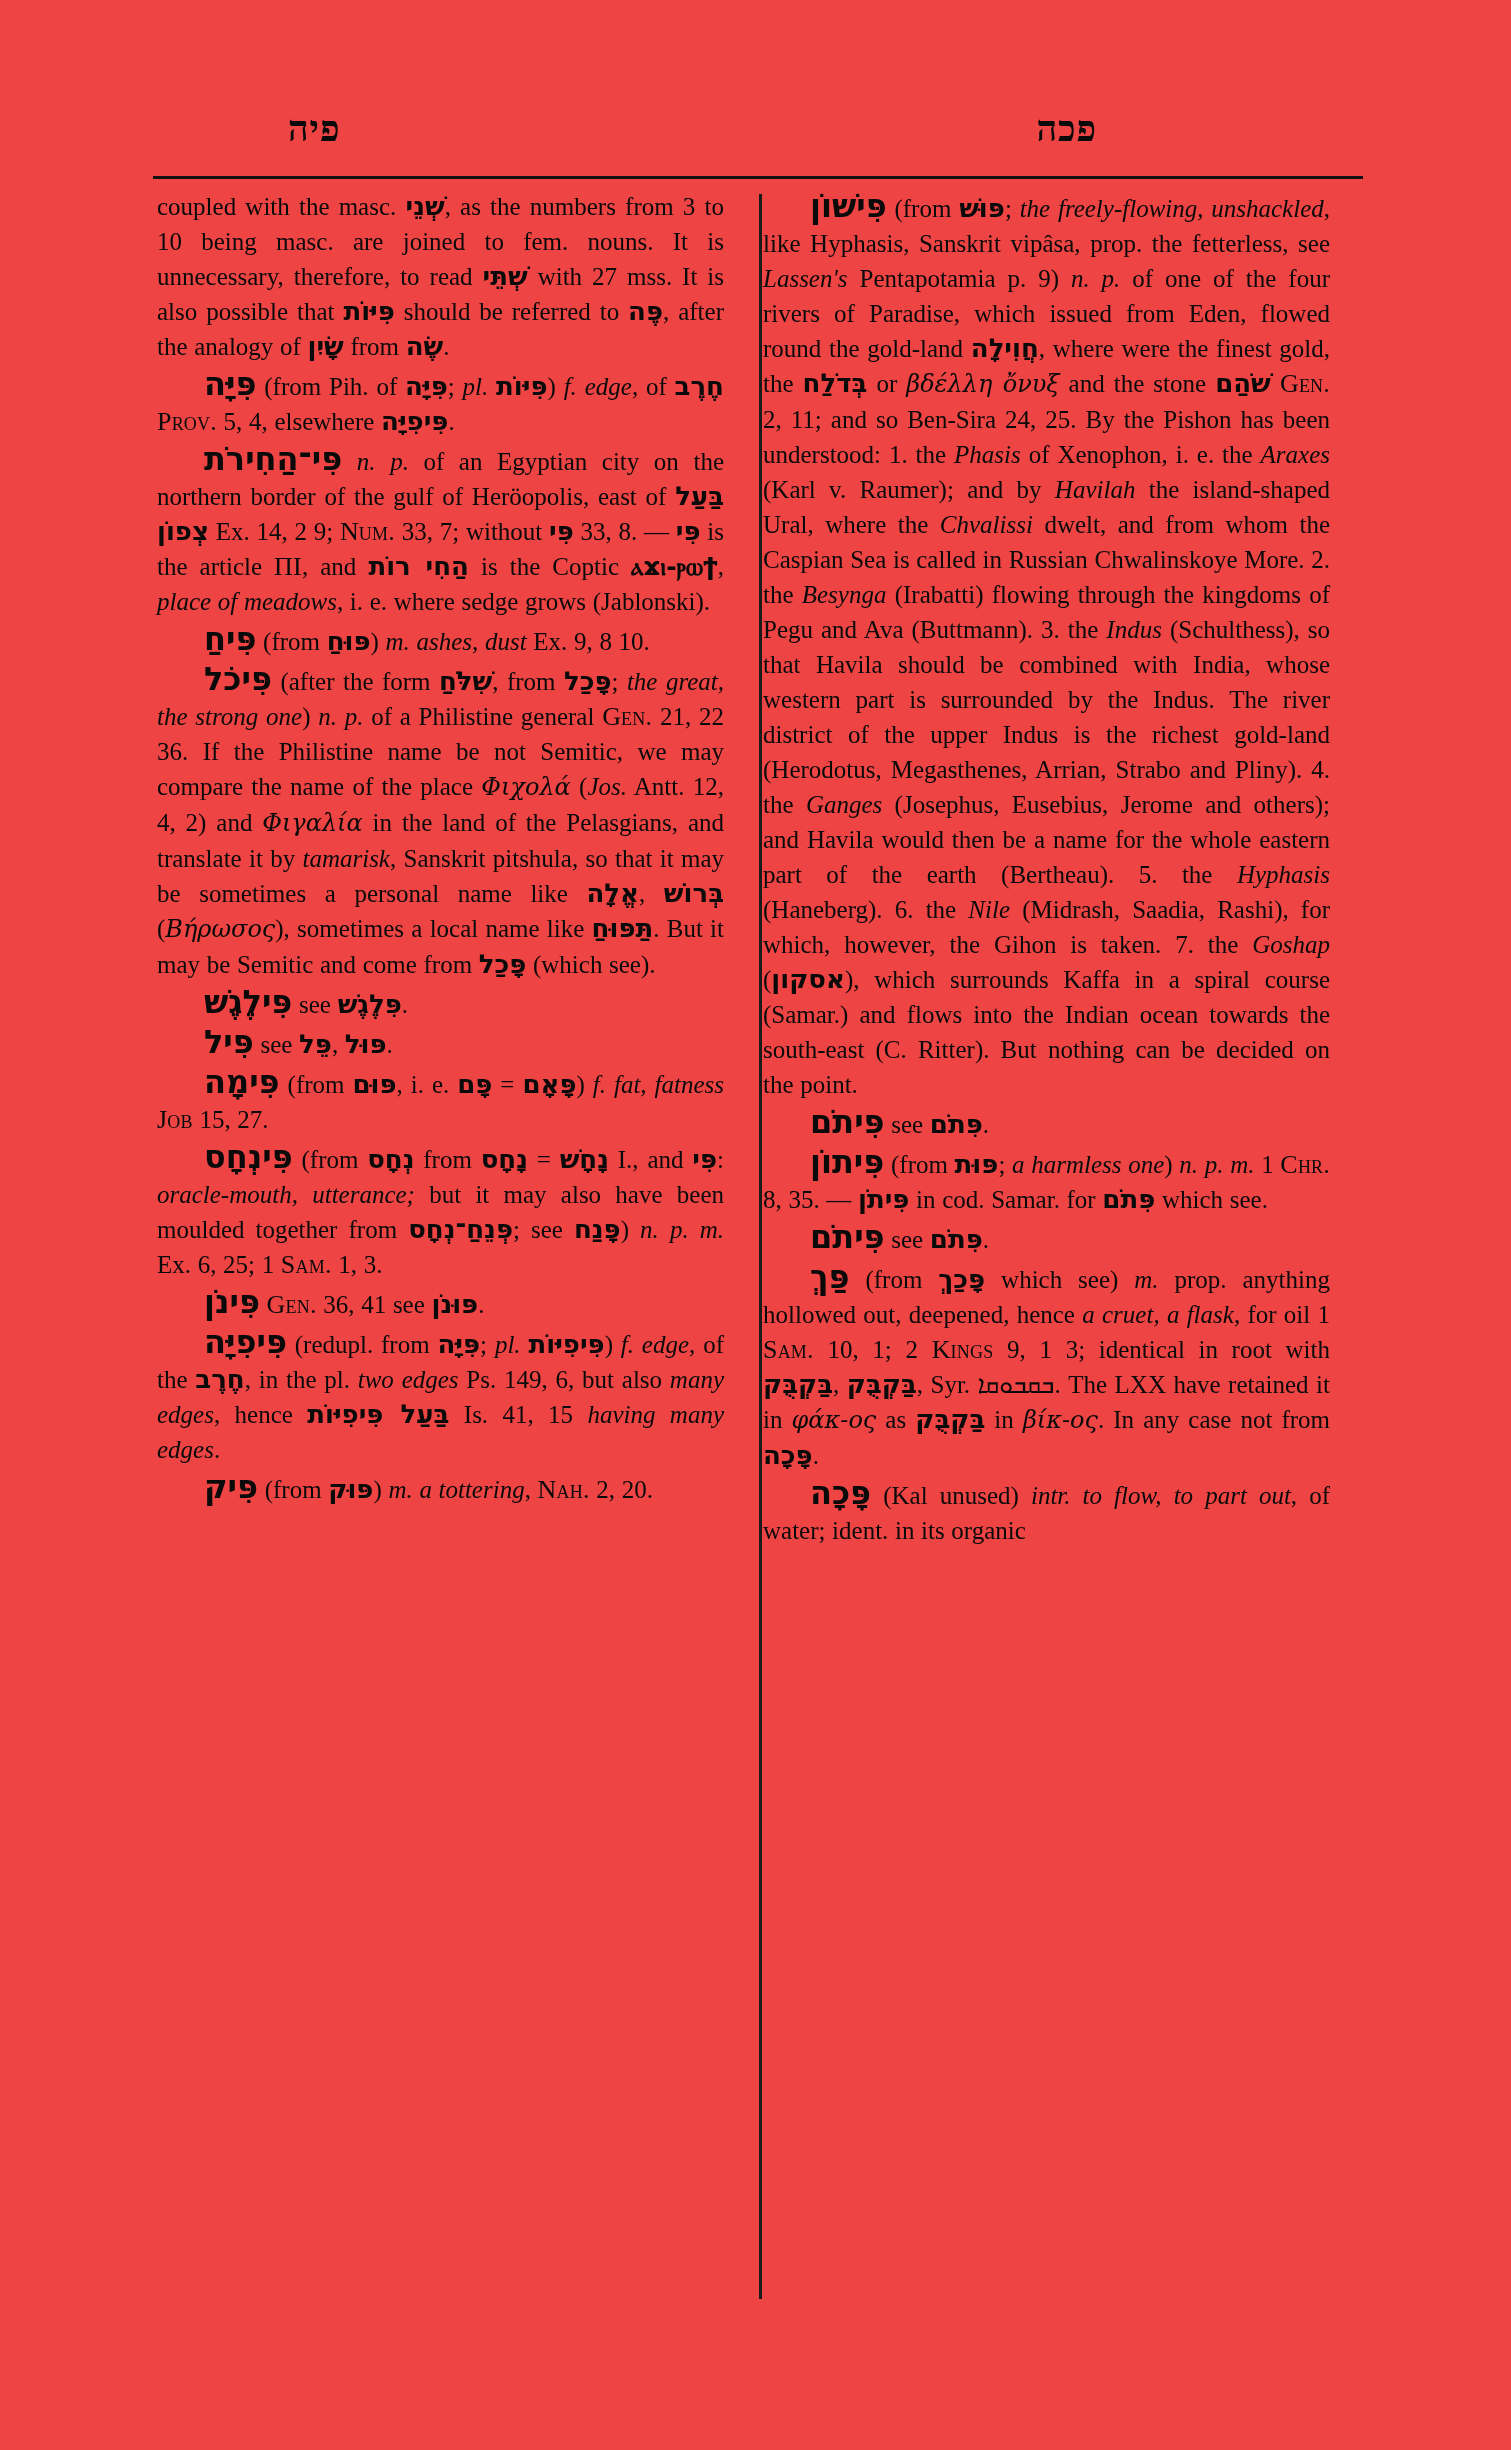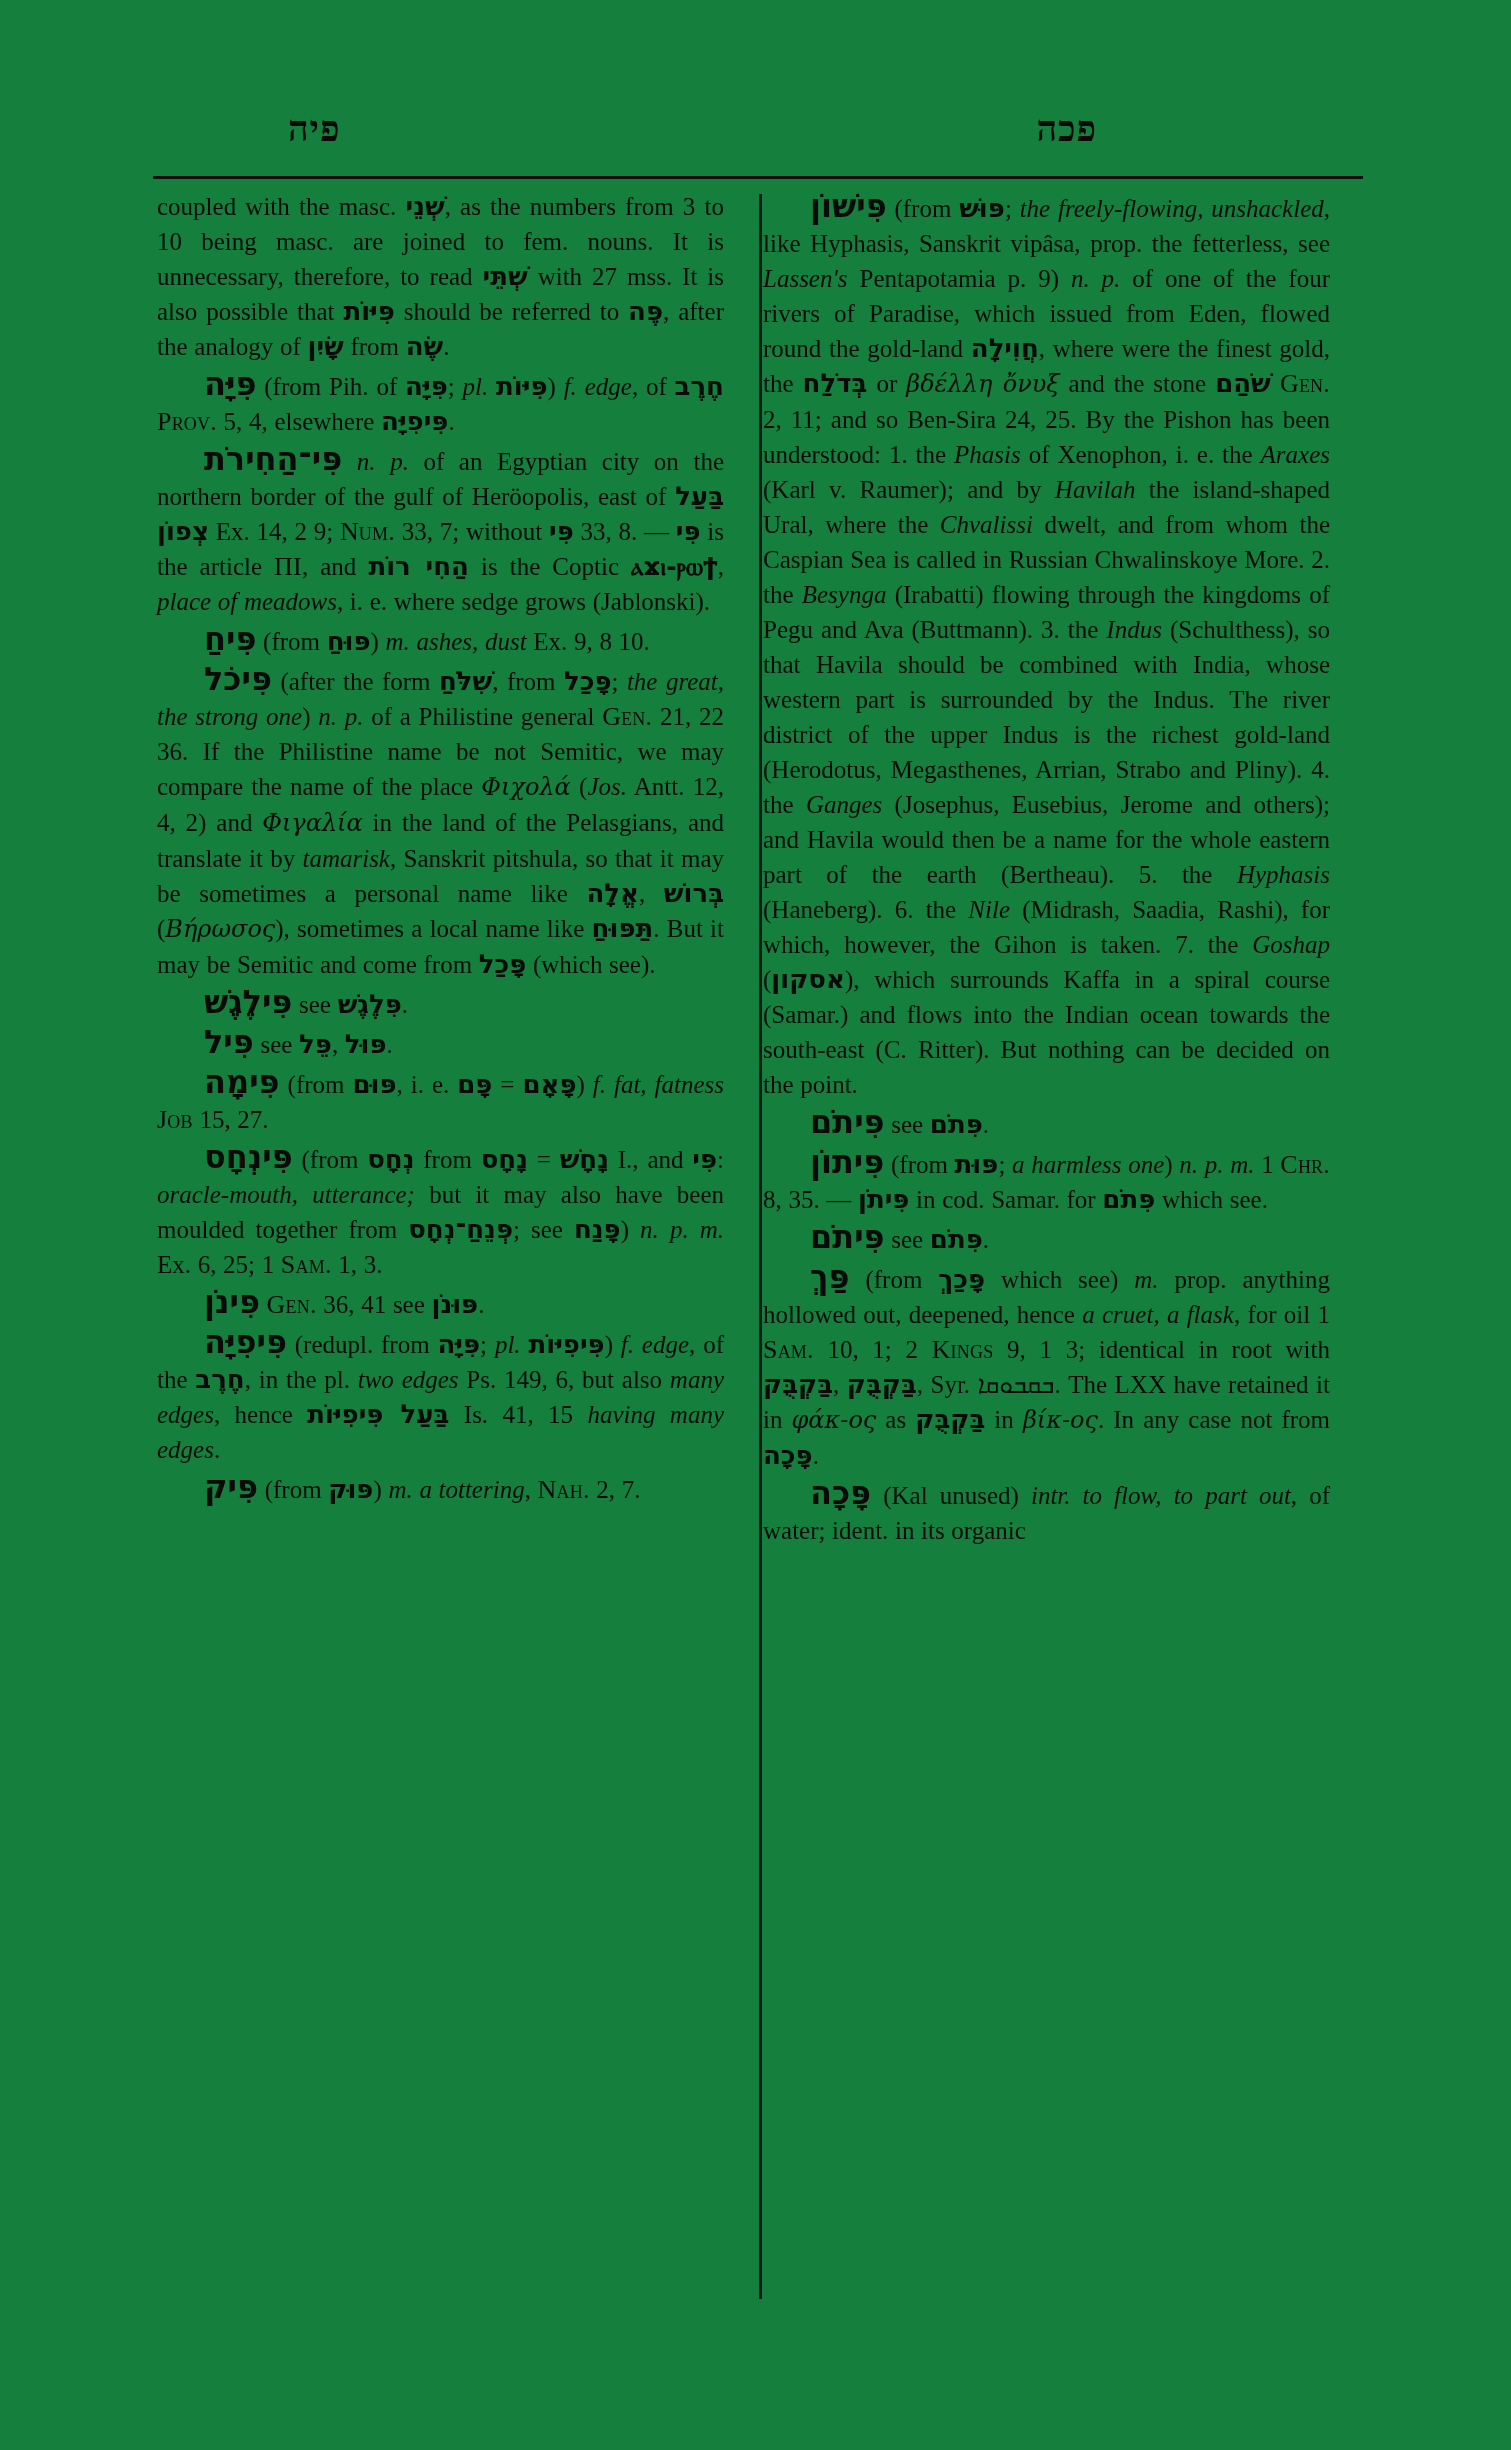--- a/index.html
+++ b/index.html
@@ -13,21 +13,21 @@
     font-family: "Liberation Serif", "DejaVu Serif", serif;
     color: #0a0a0a;
     position: relative;
     overflow: hidden;
   }
   .page {
     position: absolute;
     left: 0; top: 0;
     width: 1512px;
     height: 2450px;
-    background: #15803d;
+    background: #ef4444;
   }
 
   
   .runhead {
     position: absolute;
     left: 153px;
     top: 108px;
     width: 1214px;
     height: 63px;
   }
@@ -165,21 +165,21 @@
         <p class="par indent"><span class="heb-entry">פִּיָּה</span><span class="rm"> (from Pih. of </span><span class="heb">פִּיָּה</span><span class="rm">; </span><span class="it">pl.</span><span class="rm"> </span><span class="heb">פִּיּוֹת</span><span class="rm">) </span><span class="it">f. edge</span><span class="rm">, of </span><span class="heb">חֶרֶב</span><span class="rm"> </span><span class="sc">Prov.</span><span class="rm"> 5, 4, elsewhere </span><span class="heb">פִּיפִיָּה</span><span class="rm">.</span></p>
         <p class="par indent"><span class="heb-entry">פִּי־הַחִירֹת</span><span class="rm"> </span><span class="it">n. p.</span><span class="rm"> of an Egyptian city on the northern border of the gulf of Heröopolis, east of </span><span class="heb">בַּעַל צְפוֹן</span><span class="rm"> Ex. 14, 2 9; </span><span class="sc">Num.</span><span class="rm"> 33, 7; without </span><span class="heb">פִּי</span><span class="rm"> 33, 8. — </span><span class="heb">פִּי</span><span class="rm"> is the article </span><span class="sc">ΠΙ</span><span class="rm">, and </span><span class="heb">הַחִי רוֹת</span><span class="rm"> is the Coptic </span><span class="copt">ⲁϫⲓ-ⲣⲱϯ</span><span class="rm">, </span><span class="it">place of meadows</span><span class="rm">, i. e. where sedge grows (Jablonski).</span></p>
         <p class="par indent"><span class="heb-entry">פִּיחַ</span><span class="rm"> (from </span><span class="heb">פּוּחַ</span><span class="rm">) </span><span class="it">m. ashes, dust</span><span class="rm"> Ex. 9, 8 10.</span></p>
         <p class="par indent"><span class="heb-entry">פִּיכֹל</span><span class="rm"> (after the form </span><span class="heb">שִׁלֹּחַ</span><span class="rm">, from </span><span class="heb">פָּכַל</span><span class="rm">; </span><span class="it">the great, the strong one</span><span class="rm">) </span><span class="it">n. p.</span><span class="rm"> of a Philistine general </span><span class="sc">Gen.</span><span class="rm"> 21, 22 36.  If the Philistine name be not Semitic, we may compare the name of the place </span><span class="gk">Φιχολά</span><span class="rm"> (</span><span class="it">Jos.</span><span class="rm"> Antt. 12, 4, 2) and </span><span class="gk">Φιγαλία</span><span class="rm"> in the land of the Pelasgians, and translate it by </span><span class="it">tamarisk</span><span class="rm">, Sanskrit pitshula, so that it may be sometimes a personal name like </span><span class="heb">אֱלָה</span><span class="rm">, </span><span class="heb">בְּרוֹשׁ</span><span class="rm"> (</span><span class="gk">Βήρωσος</span><span class="rm">), sometimes a local name like </span><span class="heb">תַּפּוּחַ</span><span class="rm">.  But it may be Semitic and come from </span><span class="heb">פָּכַל</span><span class="rm"> (which see).</span></p>
         <p class="par indent"><span class="heb-entry">פִּילֶגֶשׁ</span><span class="rm"> see </span><span class="heb">פִּלֶגֶשׁ</span><span class="rm">.</span></p>
         <p class="par indent"><span class="heb-entry">פִּיל</span><span class="rm"> see </span><span class="heb">פֵּל</span><span class="rm">, </span><span class="heb">פּוּל</span><span class="rm">.</span></p>
         <p class="par indent"><span class="heb-entry">פִּימָה</span><span class="rm"> (from </span><span class="heb">פּוּם</span><span class="rm">, i. e. </span><span class="heb">פָּם</span><span class="rm"> = </span><span class="heb">פָּאָם</span><span class="rm">) </span><span class="it">f. fat, fatness</span><span class="rm"> </span><span class="sc">Job</span><span class="rm"> 15, 27.</span></p>
         <p class="par indent"><span class="heb-entry">פִּינְחָס</span><span class="rm"> (from </span><span class="heb">נְחָס</span><span class="rm"> from </span><span class="heb">נָחָס</span><span class="rm"> = </span><span class="heb">נָחָשׁ</span><span class="rm"> I., and </span><span class="heb">פִּי</span><span class="rm">: </span><span class="it">oracle-mouth, utterance;</span><span class="rm"> but it may also have been moulded together from </span><span class="heb">פְּנֵחַ־נְחָס</span><span class="rm">; see </span><span class="heb">פָּנַח</span><span class="rm">) </span><span class="it">n. p. m.</span><span class="rm"> Ex. 6, 25; 1 </span><span class="sc">Sam.</span><span class="rm"> 1, 3.</span></p>
         <p class="par indent"><span class="heb-entry">פִּינֹן</span><span class="rm"> </span><span class="sc">Gen.</span><span class="rm"> 36, 41 see </span><span class="heb">פּוּנֹן</span><span class="rm">.</span></p>
         <p class="par indent"><span class="heb-entry">פִּיפִיָּה</span><span class="rm"> (redupl. from </span><span class="heb">פִּיָּה</span><span class="rm">; </span><span class="it">pl.</span><span class="rm"> </span><span class="heb">פִּיפִיּוֹת</span><span class="rm">) </span><span class="it">f. edge</span><span class="rm">, of the </span><span class="heb">חֶרֶב</span><span class="rm">, in the pl. </span><span class="it">two edges</span><span class="rm"> Ps. 149, 6, but also </span><span class="it">many edges</span><span class="rm">, hence </span><span class="heb">בַּעַל פִּיפִיּוֹת</span><span class="rm"> Is. 41, 15 </span><span class="it">having many edges</span><span class="rm">.</span></p>
-        <p class="par indent"><span class="heb-entry">פִּיק</span><span class="rm"> (from </span><span class="heb">פּוּק</span><span class="rm">) </span><span class="it">m. a tottering</span><span class="rm">, </span><span class="sc">Nah.</span><span class="rm"> 2, 7.</span></p>
+        <p class="par indent"><span class="heb-entry">פִּיק</span><span class="rm"> (from </span><span class="heb">פּוּק</span><span class="rm">) </span><span class="it">m. a tottering</span><span class="rm">, </span><span class="sc">Nah.</span><span class="rm"> 2, 20.</span></p>
       </div>
     <div class="col col-right" id="col-right">
         <p class="par indent"><span class="heb-entry">פִּישׁוֹן</span><span class="rm"> (from </span><span class="heb">פּוּשׁ</span><span class="rm">; </span><span class="it">the freely-flowing, unshackled</span><span class="rm">, like Hyphasis, Sanskrit vipâsa, prop. the fetterless, see </span><span class="it">Lassen's</span><span class="rm"> Pentapotamia p. 9) </span><span class="it">n. p.</span><span class="rm"> of one of the four rivers of Paradise, which issued from Eden, flowed round the gold-land </span><span class="heb">חֲוִילָה</span><span class="rm">, where were the finest gold, the </span><span class="heb">בְּדֹלַח</span><span class="rm"> or </span><span class="gk">βδέλλη ὄνυξ</span><span class="rm"> and the stone </span><span class="heb">שֹׁהַם</span><span class="rm"> </span><span class="sc">Gen.</span><span class="rm"> 2, 11; and so Ben-Sira 24, 25.  By the Pishon has been understood: 1. the </span><span class="it">Phasis</span><span class="rm"> of Xenophon, i. e. the </span><span class="it">Araxes</span><span class="rm"> (Karl v. Raumer); and by </span><span class="it">Havilah</span><span class="rm"> the island-shaped Ural, where the </span><span class="it">Chvalissi</span><span class="rm"> dwelt, and from whom the Caspian Sea is called in Russian Chwalinskoye More.  2. the </span><span class="it">Besynga</span><span class="rm"> (Irabatti) flowing through the kingdoms of Pegu and Ava (Buttmann).  3. the </span><span class="it">Indus</span><span class="rm"> (Schulthess), so that Havila should be combined with India, whose western part is surrounded by the Indus.  The river district of the upper Indus is the richest gold-land (Herodotus, Megasthenes, Arrian, Strabo and Pliny).  4. the </span><span class="it">Ganges</span><span class="rm"> (Josephus, Eusebius, Jerome and others); and Havila would then be a name for the whole eastern part of the earth (Bertheau).   5. the </span><span class="it">Hyphasis</span><span class="rm"> (Haneberg).  6. the </span><span class="it">Nile</span><span class="rm"> (Midrash, Saadia, Rashi), for which, however, the Gihon is taken.  7. the </span><span class="it">Goshap</span><span class="rm"> (</span><span class="heb">אסקון</span><span class="rm">), which surrounds Kaffa in a spiral course (Samar.) and flows into the Indian ocean towards the south-east (C. Ritter).  But nothing can be decided on the point.</span></p>
         <p class="par indent"><span class="heb-entry">פִּיתֹם</span><span class="rm"> see </span><span class="heb">פִּתֹם</span><span class="rm">.</span></p>
         <p class="par indent"><span class="heb-entry">פִּיתוֹן</span><span class="rm"> (from </span><span class="heb">פּוּת</span><span class="rm">; </span><span class="it">a harmless one</span><span class="rm">) </span><span class="it">n. p. m.</span><span class="rm"> 1 </span><span class="sc">Chr.</span><span class="rm"> 8, 35. — </span><span class="heb">פִּיתֹן</span><span class="rm"> in cod. Samar. for </span><span class="heb">פִּתֹם</span><span class="rm"> which see.</span></p>
         <p class="par indent"><span class="heb-entry">פִּיתֹם</span><span class="rm"> see </span><span class="heb">פִּתֹם</span><span class="rm">.</span></p>
         <p class="par indent"><span class="heb-entry">פַּךְ</span><span class="rm"> (from </span><span class="heb">פָּכַךְ</span><span class="rm"> which see) </span><span class="it">m.</span><span class="rm"> prop. anything hollowed out, deepened, hence </span><span class="it">a cruet, a flask</span><span class="rm">, for oil 1 </span><span class="sc">Sam.</span><span class="rm"> 10, 1; 2 </span><span class="sc">Kings</span><span class="rm"> 9, 1 3; identical in root with </span><span class="heb">בַּקְבֻּק</span><span class="rm">, </span><span class="heb">בַּקְבֻּק</span><span class="rm">, Syr. </span><span class="syr">ܒܩܒܘܩܐ</span><span class="rm">.  The LXX have retained it in </span><span class="gk">φάκ-ος</span><span class="rm"> as </span><span class="heb">בַּקְבֻּק</span><span class="rm"> in </span><span class="gk">βίκ-ος</span><span class="rm">.  In any case not from </span><span class="heb">פָּכָה</span><span class="rm">.</span></p>
         <p class="par indent"><span class="heb-entry">פָּכָה</span><span class="rm"> (Kal unused) </span><span class="it">intr. to flow, to part out</span><span class="rm">, of water; ident. in its organic</span></p>
       </div>
   </div>

